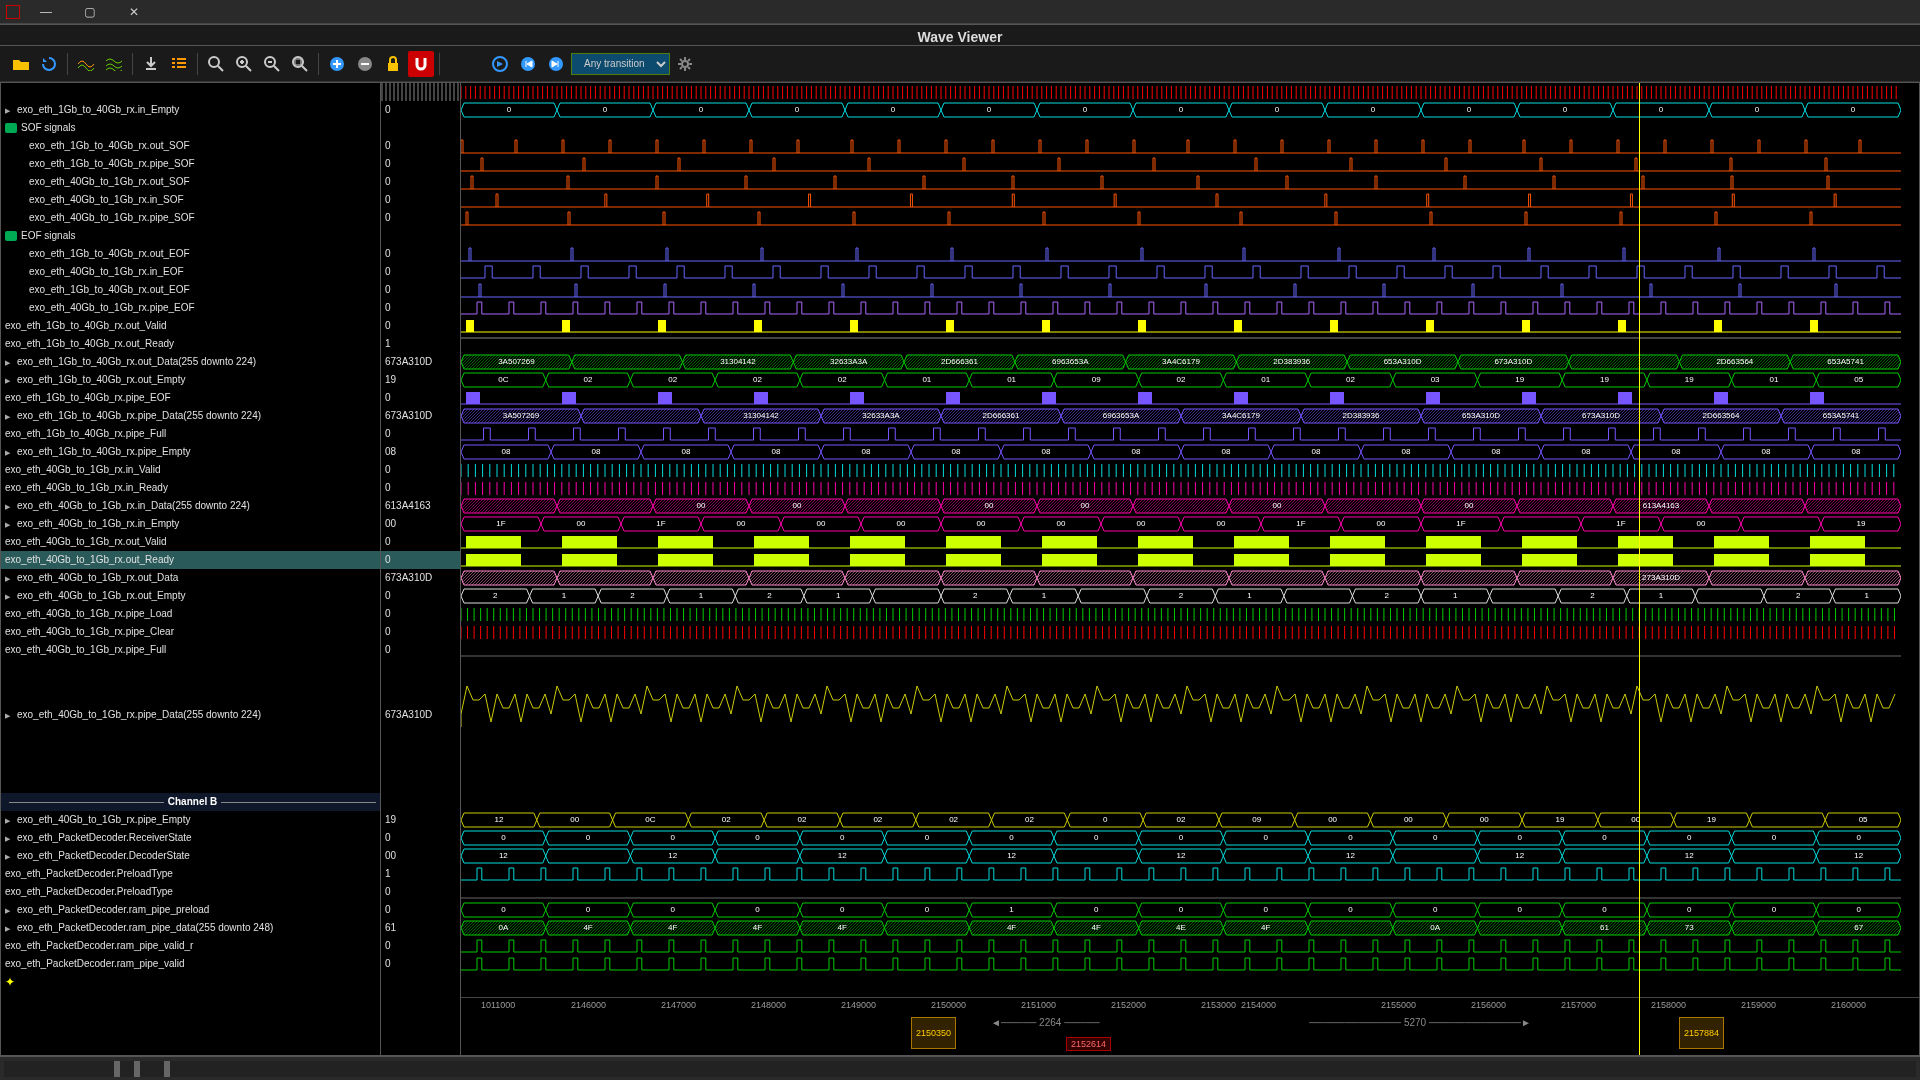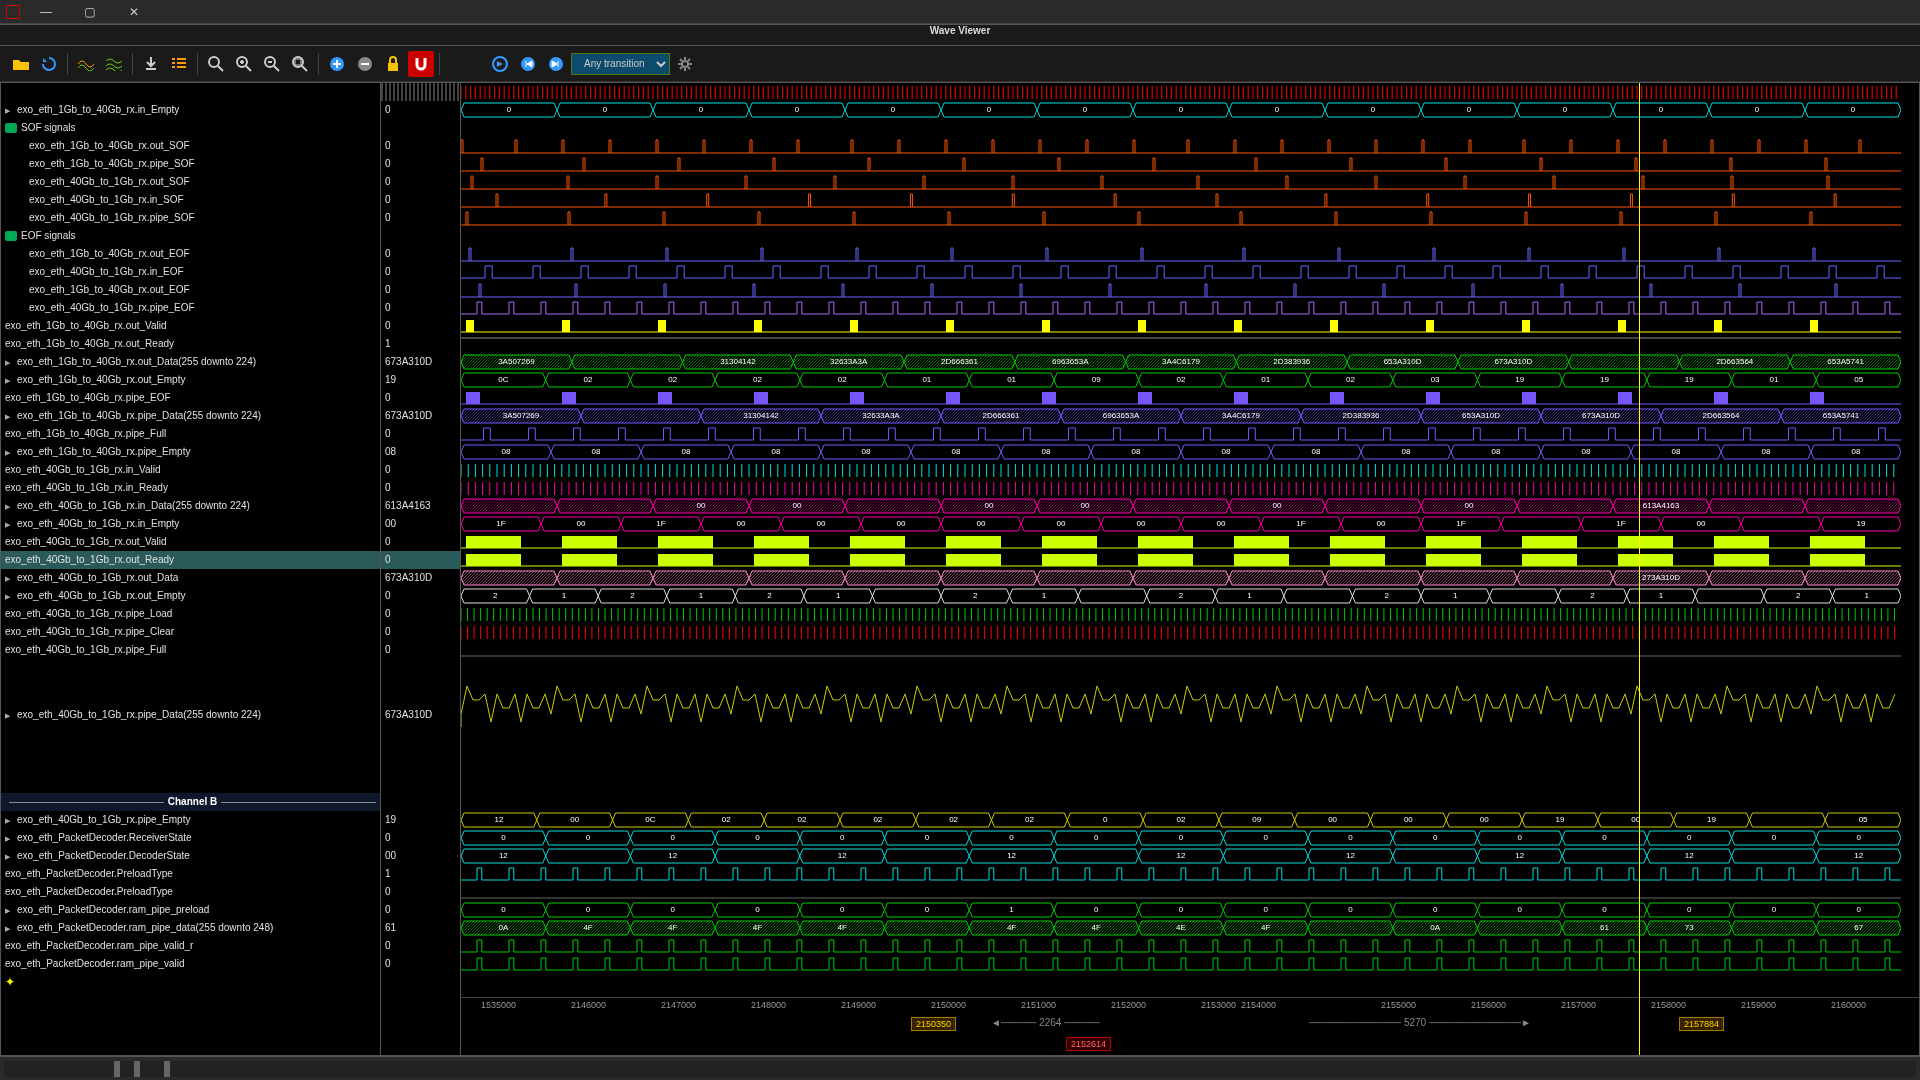--- a/index.html
+++ b/index.html
@@ -2,21 +2,21 @@
 <html><head>
 <meta charset="utf-8">
 <style>
 *{margin:0;padding:0;box-sizing:border-box;user-select:none}
 body{background:#000;color:#e0e0e0;font-family:Arial,sans-serif;font-size:10px;overflow:hidden;width:1920px;height:1080px}
 .titlebar{background:#2a2a2a;height:24px;display:flex;align-items:center;padding:0 6px;border-bottom:1px solid #444}
 .titlebar .icon{width:14px;height:14px;border:1px solid #c00;margin-right:6px}
 .titlebar .title{flex:1;font-size:11px;color:#ccc}
 .titlebar .win-btns{display:flex;gap:4px}
 .titlebar .win-btn{width:40px;height:20px;display:flex;align-items:center;justify-content:center;color:#ccc;font-size:12px;cursor:pointer}
-.subhead{background:#1a1a1a;height:22px;border-top:1px solid #555;border-bottom:1px solid #555;display:flex;align-items:flex-start;justify-content:center;font-size:10px;color:#ddd;font-weight:bold}
+.subhead{background:#1a1a1a;height:22px;border-top:1px solid #555;border-bottom:1px solid #555;display:flex;align-items:flex-end;justify-content:center;font-size:14px;color:#ddd;font-weight:bold}
 .toolbar{background:#1a1a1a;height:36px;display:flex;align-items:center;padding:0 8px;gap:2px;border-bottom:1px solid #333}
 .tool-btn{width:26px;height:26px;display:flex;align-items:center;justify-content:center;cursor:pointer;border-radius:2px}
 .tool-sep{width:1px;height:22px;background:#444;margin:0 3px}
 .tool-select{background:#0c4a6e;border:1px solid #4d7c0f;color:#ccc;padding:2px 8px;font-size:10px;height:22px}
 .main{display:flex;height:calc(100% - 106px);border:1px solid #555}
 .sig-names{width:380px;background:#000;border-right:1px solid #555;overflow:hidden;display:flex;flex-direction:column}
 .sig-vals{width:80px;background:#000;border-right:1px solid #555;overflow:hidden}
 .wave-area{flex:1;background:#000;position:relative;overflow:hidden}
 .sig-row{height:18px;line-height:18px;padding-left:4px;white-space:nowrap;color:#e0e0e0;cursor:default}
 .sig-row.selected{background:#2a5a5a}
@@ -26,21 +26,21 @@
 .sig-row.divider{background:#0f172a;display:flex;align-items:center;font-weight:bold;color:#fff}
 .sig-row.divider .line{flex:1;height:1px;background:#888;margin:0 4px}
 .sig-row .cursor-end{color:#ff0;font-size:12px}
 .wave-row{height:18px;position:relative;border-bottom:0}
 .ruler{height:18px;position:relative;overflow:hidden;border-top:1px solid #444}
 .ruler .tick{position:absolute;color:#999;font-size:9px;top:2px}
 .footer{height:24px;background:#2a2a2a;border-top:1px solid #555;display:flex;align-items:center}
 .status-scrollbar{height:16px;background:#222;flex:1;position:relative;margin:0 4px}
 .status-scrollbar .thumb{position:absolute;background:#666;height:100%}
 .cursor-line{position:absolute;top:0;bottom:0;width:1px;background:yellow;z-index:10}
-.marker-box{position:absolute;background:#332200;border:1px solid #aa7700;color:#ffcc00;padding:1px 4px;font-size:9px}
+.marker-box{position:absolute;background:#332200;border:1px solid #aa7700;color:#ffcc00;padding:10px 4px;font-size:9px}
 .red-box{position:absolute;background:#330000;border:1px solid #aa0000;color:#ff6666;padding:1px 4px;font-size:9px}
 svg.wave{display:block}
 .seg-text{fill:#fff;font-size:8px;font-family:Arial;text-anchor:middle;dominant-baseline:middle}
 </style>
 </head>
 <body>
 
 <div class="titlebar">
   <div class="icon"></div>
   <div class="win-btns">
@@ -1023,21 +1023,21 @@
           </svg>
         </div>
         <div class="wave-row" style="height:18px">
           <svg class="wave" width="1440" height="18">
             <path d="M0,15 h16 v-12 h4.8 v12 h11.2 h16 v-12 h4.8 v12 h11.2 h16 v-12 h4.8 v12 h11.2 h16 v-12 h4.8 v12 h11.2 h16 v-12 h4.8 v12 h11.2 h16 v-12 h4.8 v12 h11.2 h16 v-12 h4.8 v12 h11.2 h16 v-12 h4.8 v12 h11.2 h16 v-12 h4.8 v12 h11.2 h16 v-12 h4.8 v12 h11.2 h16 v-12 h4.8 v12 h11.2 h16 v-12 h4.8 v12 h11.2 h16 v-12 h4.8 v12 h11.2 h16 v-12 h4.8 v12 h11.2 h16 v-12 h4.8 v12 h11.2 h16 v-12 h4.8 v12 h11.2 h16 v-12 h4.8 v12 h11.2 h16 v-12 h4.8 v12 h11.2 h16 v-12 h4.8 v12 h11.2 h16 v-12 h4.8 v12 h11.2 h16 v-12 h4.8 v12 h11.2 h16 v-12 h4.8 v12 h11.2 h16 v-12 h4.8 v12 h11.2 h16 v-12 h4.8 v12 h11.2 h16 v-12 h4.8 v12 h11.2 h16 v-12 h4.8 v12 h11.2 h16 v-12 h4.8 v12 h11.2 h16 v-12 h4.8 v12 h11.2 h16 v-12 h4.8 v12 h11.2 h16 v-12 h4.8 v12 h11.2 h16 v-12 h4.8 v12 h11.2 h16 v-12 h4.8 v12 h11.2 h16 v-12 h4.8 v12 h11.2 h16 v-12 h4.8 v12 h11.2 h16 v-12 h4.8 v12 h11.2 h16 v-12 h4.8 v12 h11.2 h16 v-12 h4.8 v12 h11.2 h16 v-12 h4.8 v12 h11.2 h16 v-12 h4.8 v12 h11.2 h16 v-12 h4.8 v12 h11.2 h16 v-12 h4.8 v12 h11.2 h16 v-12 h4.8 v12 h11.2 h16 v-12 h4.8 v12 h11.2 h16 v-12 h4.8 v12 h11.2 h16 v-12 h4.8 v12 h11.2 " stroke="#0c0" fill="none"></path>
           </svg>
         </div>
       </div>
     <div class="cursor-line" id="cursor" style="left: 1178px;"></div>
     <div class="ruler" id="ruler" style="position:absolute;bottom:40px;left:0;right:0">
-        <span class="tick" style="left:20px">1535000</span>
+        <span class="tick" style="left:20px">1011000</span>
         <span class="tick" style="left:110px">2146000</span>
         <span class="tick" style="left:200px">2147000</span>
         <span class="tick" style="left:290px">2148000</span>
         <span class="tick" style="left:380px">2149000</span>
         <span class="tick" style="left:470px">2150000</span>
         <span class="tick" style="left:560px">2151000</span>
         <span class="tick" style="left:650px">2152000</span>
         <span class="tick" style="left:740px">2153000</span>
         <span class="tick" style="left:780px">2154000</span>
         <span class="tick" style="left:920px">2155000</span>

